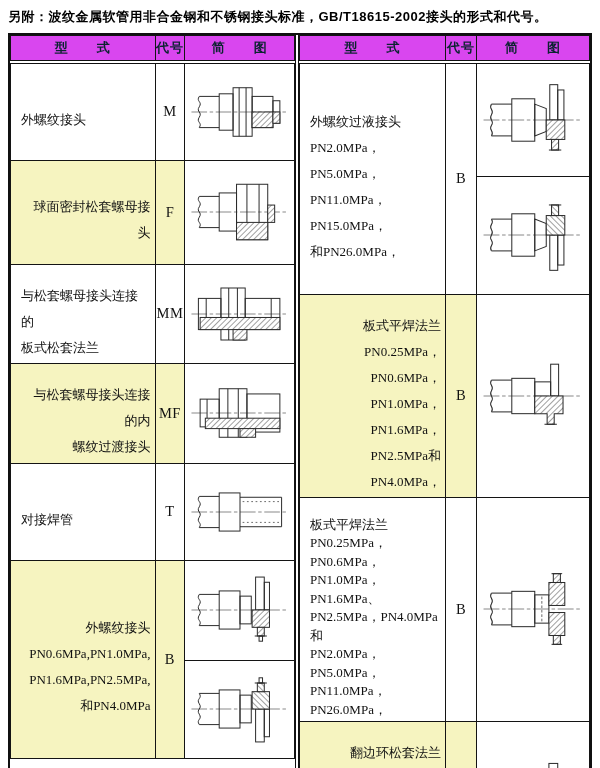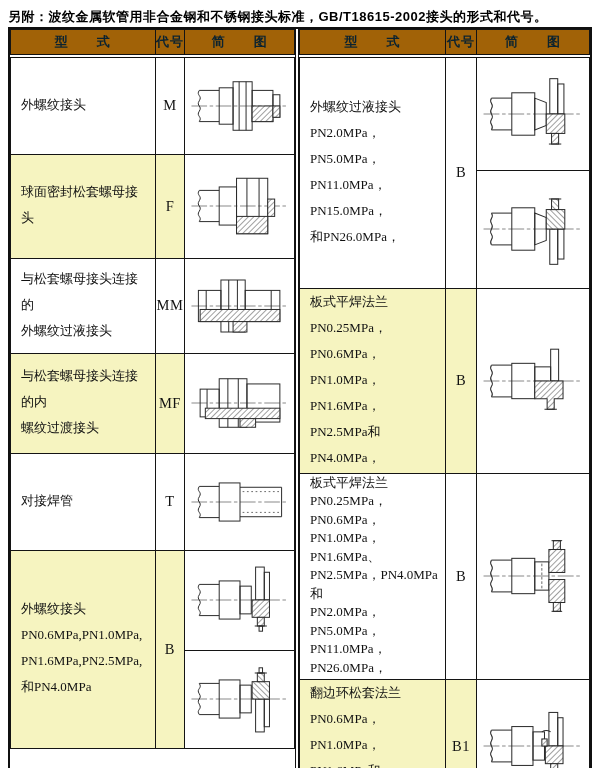--- a/index.html
+++ b/index.html
@@ -1,49 +1,49 @@
 <!DOCTYPE html>
 <html><head>
 <meta charset="utf-8">
 <style>
   html,body{margin:0;padding:0;}
   body{
     width:600px;height:768px;overflow:hidden;background:#ffffff;
     font-family:"Liberation Serif","DejaVu Serif",serif;color:#111;
   }
   .page-title{
-    padding:8px 8px 1px 8px;
+    padding:8px 8px 7px 8px;
     font-family:"Liberation Sans","DejaVu Sans",sans-serif;
     font-weight:700;font-size:13px;letter-spacing:0.5px;color:#000;
     white-space:nowrap;
   }
   .outer{
     margin:0 8px;display:flex;align-items:stretch;
     border:2.5px solid #101010;background:#fff;gap:2px;
   }
   .half{background:#fff;}
   .half.left{border-right:1.8px solid #101010;}
   .half.right{border-left:1.8px solid #101010;flex:1;}
   table{border-collapse:collapse;table-layout:fixed;width:100%;}
   td,th{border:1.5px solid #141414;padding:0;overflow:hidden;}
   thead th{
-    background:#a16207;height:24px;font-weight:700;font-size:13px;
+    background:#d946ef;height:24px;font-weight:700;font-size:13px;
     border-bottom:4px double #101010;letter-spacing:1px;color:#0b2330;
   }
   td.type{
-    font-size:13px;line-height:26px;padding:0 4px 2px 10px;
+    font-size:13px;line-height:26px;padding:18px 4px 2px 10px;
     vertical-align:middle;white-space:pre-line;
   }
   td.type.tight{line-height:18.5px;}
   td.code{
     text-align:center;vertical-align:middle;font-size:14.5px;
     letter-spacing:0.5px;
   }
   td.diag-cell{text-align:center;vertical-align:middle;background:#fff;}
-  .hl{background:#f6f4c0;}
+  .hl{background:#f6f4c0;text-align:right;}
   svg.diag{stroke:#2b2b2b;stroke-width:1.15;fill:none;display:block;margin:0 auto;}
   
   tr.lh{height:26px}
   tr.l1{height:98px} tr.l2{height:104px} tr.l3{height:95px}
   tr.l4{height:100px} tr.l5{height:97px} tr.l6a{height:100px} tr.l6b{height:98px}
   
   tr.r1a{height:114px} tr.r1b{height:118px} tr.r2{height:118px}
   tr.r3{height:112px} tr.r4{height:118px}
 </style>
 </head>
@@ -236,21 +236,21 @@
           <td class="type hl">球面密封松套螺母接头</td>
           <td class="code hl">F</td>
           <td class="diag-cell">
             <svg class="diag" viewBox="0 0 120 92" width="104" height="84">
                 <use href="#d-f"></use>
               </svg>
           </td>
         </tr>
         <tr class="l3">
           <td class="type">与松套螺母接头连接的
-外螺纹过液接头</td>
+板式松套法兰</td>
           <td class="code">MM</td>
           <td class="diag-cell">
             <svg class="diag" viewBox="0 0 120 92" width="104" height="80">
                 <use href="#d-mm"></use>
               </svg>
           </td>
         </tr>
         <tr class="l4">
           <td class="type hl">与松套螺母接头连接的内
 螺纹过渡接头</td>

